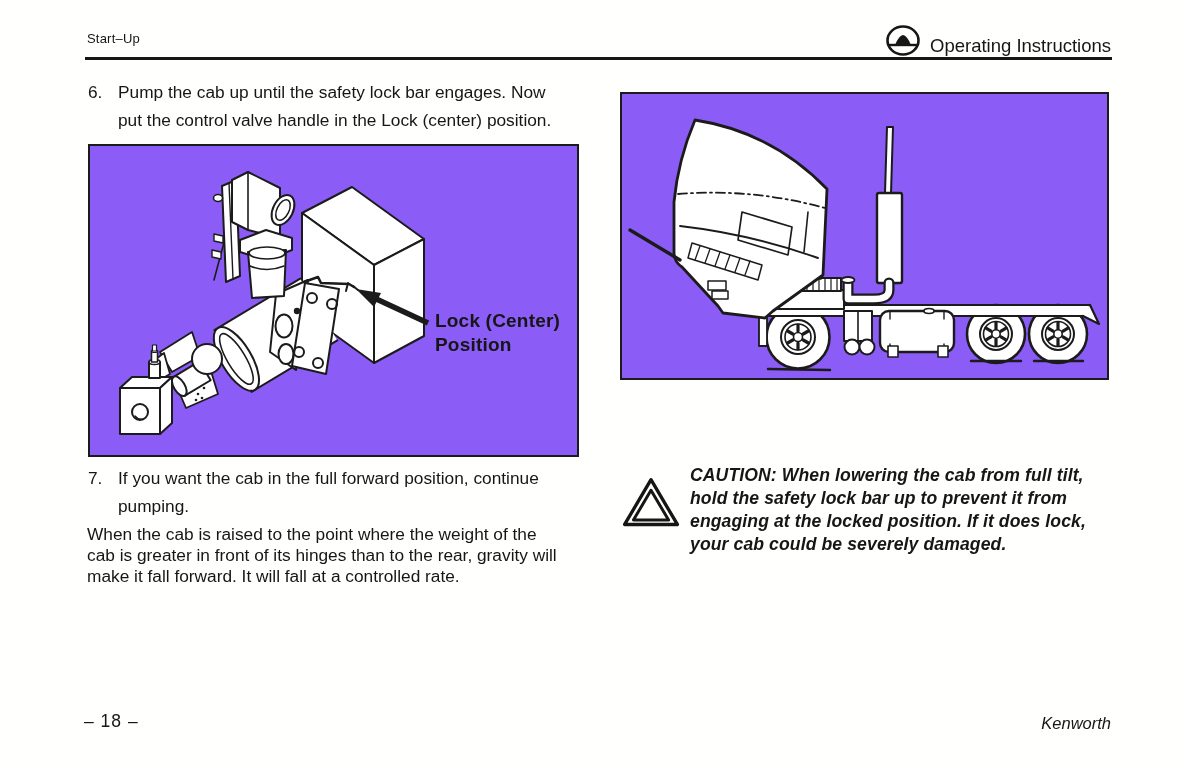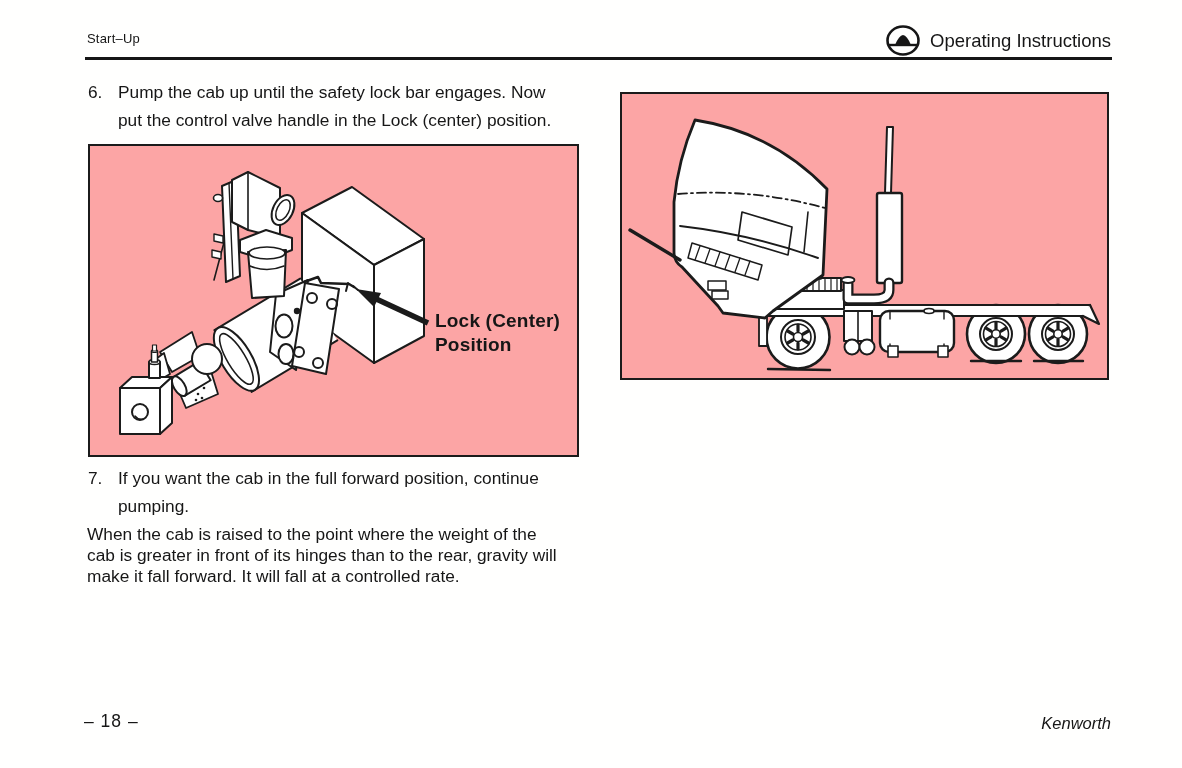--- a/index.html
+++ b/index.html
@@ -1,33 +1,33 @@
 <!DOCTYPE html>
 <html><head>
 <meta charset="utf-8">
 <style>
   html,body{margin:0;padding:0;background:#e9e9e5;}
   .page{position:relative;width:1182px;height:768px;margin:0 auto;background:#fffffe;
         overflow:hidden;font-family:"Liberation Sans","DejaVu Sans",sans-serif;color:#161616;}
 
   
   .hdr-left{position:absolute;left:87px;top:31px;font-size:13px;letter-spacing:.2px;}
-  .hdr-right{position:absolute;top:25px;right:71px;display:flex;align-items:center;gap:9px;font-size:18.5px;}
+  .hdr-right{position:absolute;top:25px;right:71px;display:flex;align-items:flex-end;gap:9px;font-size:18.5px;}
   .steer svg{display:block;}
   .rule{position:absolute;left:85px;top:57px;width:1027px;height:2.6px;background:#161616;}
 
   
   .step{position:absolute;display:flex;font-size:17.3px;line-height:28px;}
   .step .num{width:30px;flex:none;}
   .step-6{left:88px;top:78px;}
   .step-7{left:88px;top:464px;}
   .stext{white-space:pre-wrap;}
 
   
-  .fig{position:absolute;border:2px solid #1b1b1b;background:#fca5a5;margin:0;box-sizing:border-box;}
+  .fig{position:absolute;border:2px solid #1b1b1b;background:#8b5cf6;margin:0;box-sizing:border-box;}
   .fig-pump{left:88px;top:144px;width:491px;height:313px;}
   .fig-truck{left:620px;top:92px;width:489px;height:288px;}
   .fig svg{display:block;width:100%;height:100%;}
   .fig-label{position:absolute;left:345px;top:163px;font-size:19px;font-weight:700;
              line-height:23.5px;white-space:pre-wrap;letter-spacing:.2px;}
 
   .para{position:absolute;left:87px;top:524px;margin:0;font-size:17.3px;line-height:21px;white-space:pre-wrap;}
 
   
   .notice{position:absolute;left:622px;width:505px;display:flex;}
@@ -269,17 +269,29 @@
         <rect x="86" y="187" width="18" height="9" fill="#fff" stroke-width="1.5"></rect>
         <rect x="90" y="197" width="16" height="8" fill="#fff" stroke-width="1.5"></rect>
         <line x1="186" y1="118" x2="182" y2="158" stroke-width="1.6"></line>
 
         <line x1="8" y1="136" x2="58" y2="166" stroke-width="3.4"></line>
       </g>
     </svg>
   </figure>
 
 
+  <div class="notice notice-caution">
+    <span class="tri">
+      <svg width="58" height="51" viewBox="0 0 66 58">
+        <path d="M33,3 L63,54 L3,54 Z" fill="none" stroke="#161616" stroke-width="3.8" stroke-linejoin="round"></path>
+        <path d="M33,15 L53,49 L13,49 Z" fill="none" stroke="#161616" stroke-width="3.4" stroke-linejoin="round"></path>
+      </svg>
+    </span>
+    <div class="ntext">CAUTION: When lowering the cab from full tilt,
+hold the safety lock bar up to prevent it from
+engaging at the locked position. If it does lock,
+your cab could be severely damaged.</div>
+  </div>
 
   <div class="pageno">– 18 –</div>
   <div class="brand">Kenworth</div>
 
 </div>
 
 </body></html>

